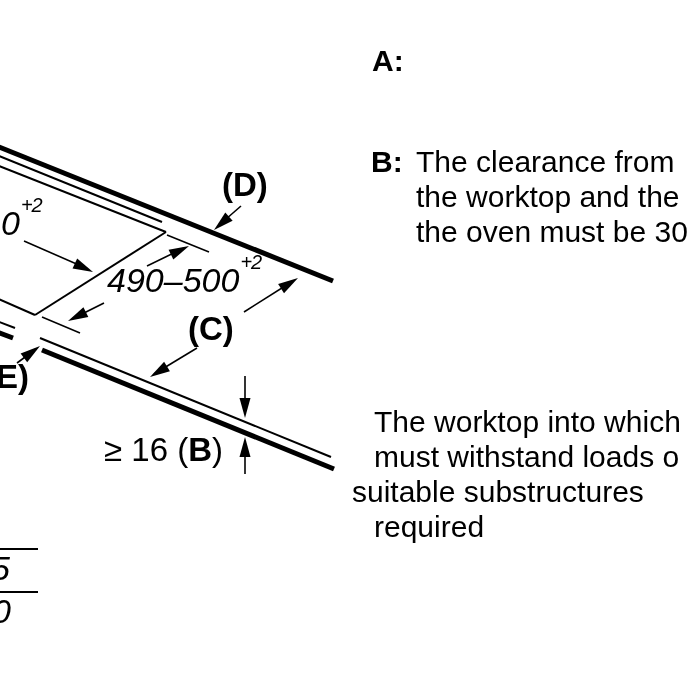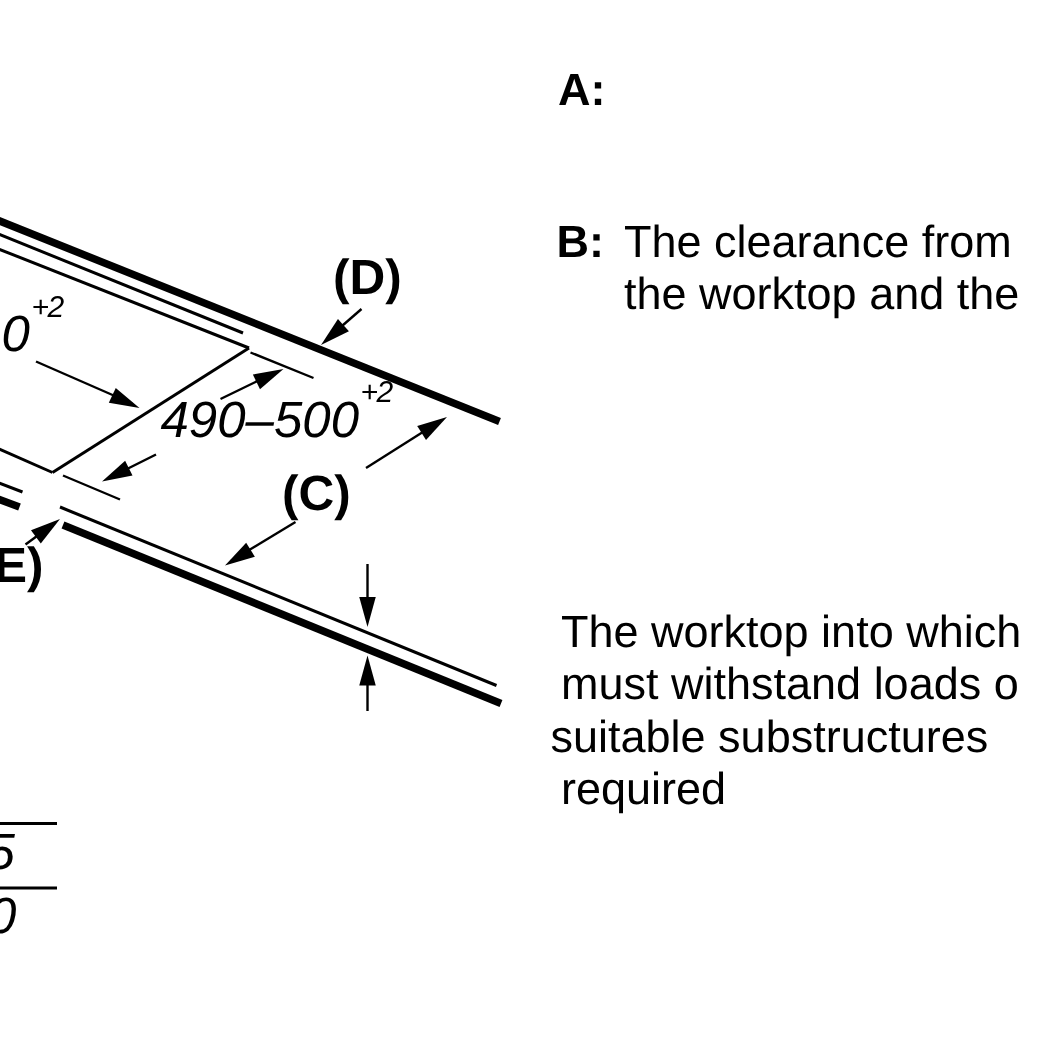--- a/index.html
+++ b/index.html
@@ -97,29 +97,31 @@
   </svg>
 
   <div class="txt dim" style="left:1px;top:206px;"><span>0</span><sup class="tol">+2</sup></div>
 
   <div class="txt dim" style="left:107px;top:263px;"><span>490–500</span><sup class="tol">+2</sup></div>
 
   <div class="txt lbl" style="left:222px;top:168px;">(D)</div>
   <div class="txt lbl" style="left:188px;top:312px;">(C)</div>
   <div class="txt lbl" style="left:-15px;top:360px;">(E)</div>
 
+  <div class="txt dim33" style="left:104px;top:433px;"><span>≥ 16 (</span><span class="b-bold">B</span><span>)</span></div>
 
   <div class="txt dim" style="left:-9px;top:551px;">5</div>
   <div class="txt dim" style="left:-8px;top:594px;">0</div>
 
   <div class="txt note nlabel" style="left:372px;top:46px;">A:</div>
 
   <div class="txt note nlabel" style="left:371px;top:147px;">B:</div>
   <div class="txt note" style="left:416px;top:147px;">The clearance from</div>
   <div class="txt note" style="left:416px;top:182px;">the worktop and the</div>
+  <div class="txt note" style="left:416px;top:217px;">the oven must be 30</div>
 
 
   <div class="txt note" style="left:374px;top:407px;">The worktop into which</div>
   <div class="txt note" style="left:374px;top:442px;">must withstand loads o</div>
-  <div class="txt note" style="left:367px;top:477px;text-align:center;">suitable substructures</div>
+  <div class="txt note" style="left:352px;top:477px;text-align:center;">suitable substructures</div>
   <div class="txt note" style="left:374px;top:512px;">required</div>
 
 </div>
 
 </body></html>

